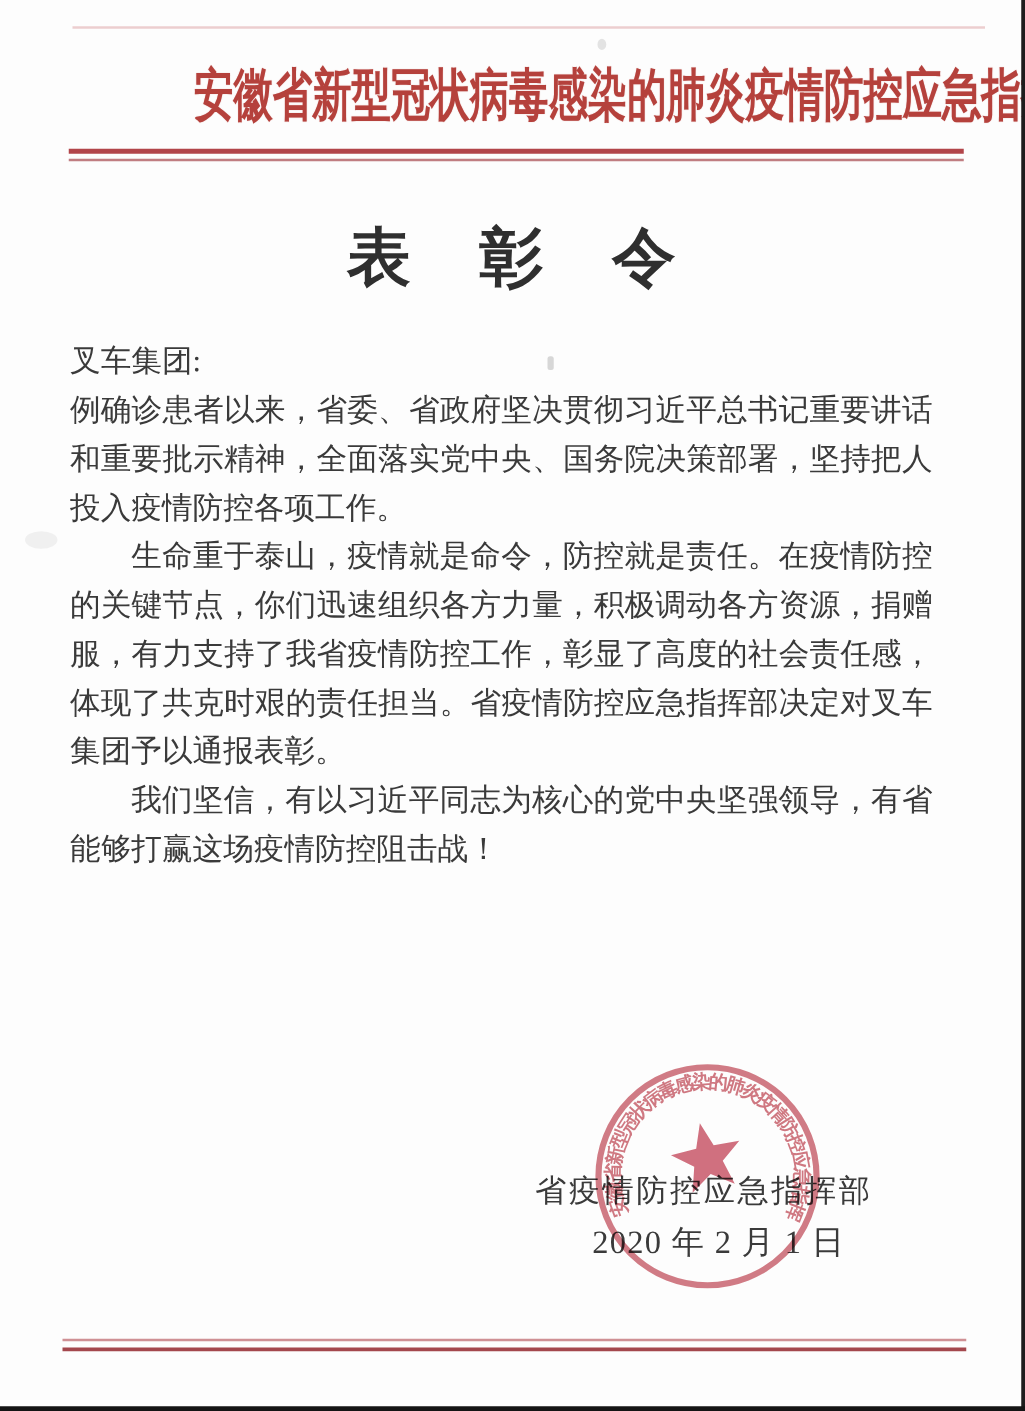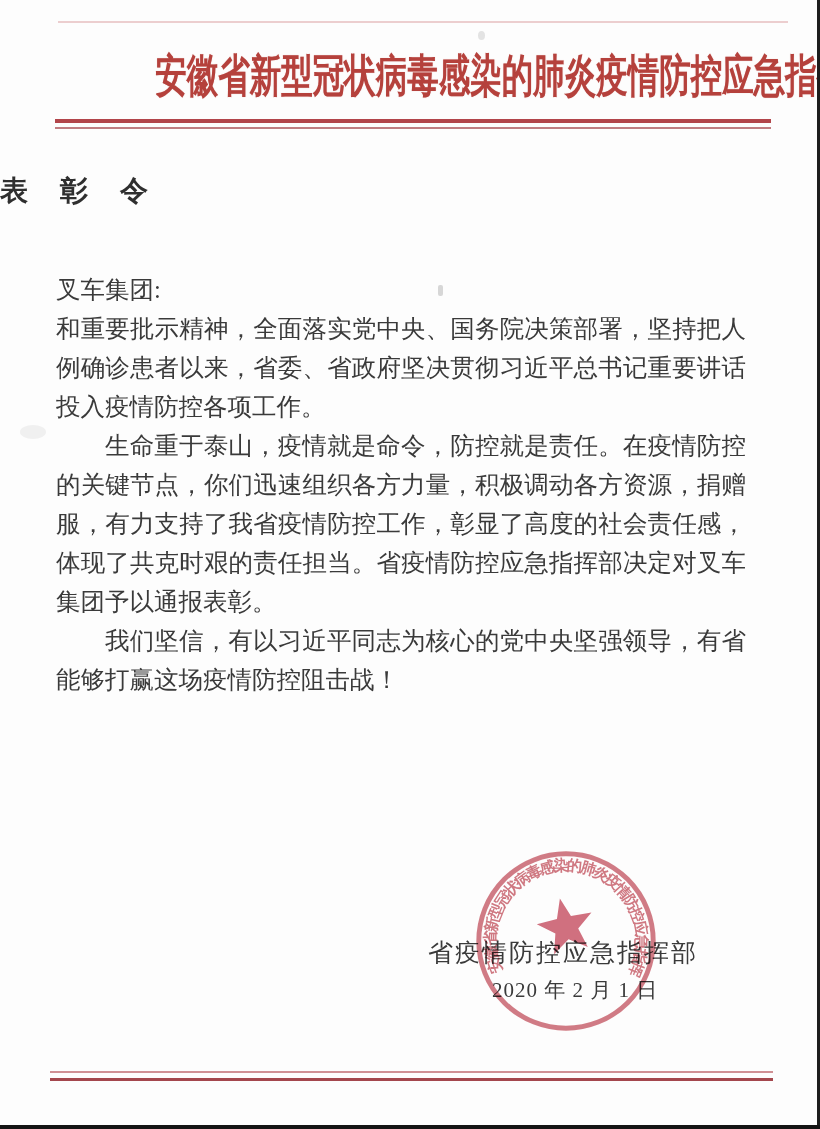--- a/index.html
+++ b/index.html
@@ -16,42 +16,42 @@
   }
   .letterhead .org{
     display:inline-block;font-size:45px;font-weight:bold;color:#b5413c;
     transform:scaleX(0.70);transform-origin:50% 50%;
     text-shadow:0 0 1px rgba(181,65,60,.45);
   }
   .rule-top-1{top:119px;left:55px;width:716px;height:4px;background:#b2454a;}
   .rule-top-2{top:127px;left:55px;width:716px;height:2px;background:#c07d81;}
   
   .doc-title{
-    top:172px;left:0;width:820px;
-    font-size:28px;font-weight:bold;color:#2f2f2f;letter-spacing:2px;
+    top:172px;left:0;width:820px;text-align:center;
+    font-size:51px;font-weight:bold;color:#2f2f2f;letter-spacing:2px;
   }
   
   .body-block{
     top:270px;left:56px;width:690px;
     font-size:24.5px;color:#3a3a3a;
   }
   .line{
     height:39px;line-height:39px;white-space:nowrap;
     text-align:justify;text-align-last:justify;text-justify:inter-character;
   }
   .line.nojust{text-align-last:left;}
   .line.indent{text-indent:2em;}
   
   .sig-org{
     top:936px;right:122px;font-size:25px;color:#3a3a3a;letter-spacing:2px;
     z-index:1;
   }
   .sig-date{
     top:976px;left:452px;width:246px;text-align:center;
-    font-size:21px;color:#3a3a3a;letter-spacing:1px;z-index:1;
+    font-size:26px;color:#3a3a3a;letter-spacing:1px;z-index:1;
   }
   
   .seal{
     top:843px;left:468px;width:196px;height:196px;z-index:2;
     opacity:.84;mix-blend-mode:multiply;
   }
   
   .rule-bot-1{top:1071px;left:50px;width:723px;height:2px;background:#cf9094;}
   .rule-bot-2{top:1078px;left:50px;width:723px;height:3px;background:#a4474d;}
   .edge-right{top:0;left:817px;width:3px;height:1129px;background:#1d1d1d;}
@@ -74,22 +74,22 @@
   <span class="org">安徽省新型冠状病毒感染的肺炎疫情防控应急指挥部</span>
 </div>
 <div class="abs rule-top-1"></div>
 <div class="abs rule-top-2"></div>
 
 <div class="abs doc-title">表　彰　令</div>
 
 <div class="abs body-block">
   <div class="line nojust">叉车集团:</div>
 
+  <div class="line">例确诊患者以来，省委、省政府坚决贯彻习近平总书记重要讲话</div>
   <div class="line">和重要批示精神，全面落实党中央、国务院决策部署，坚持把人</div>
-  <div class="line">例确诊患者以来，省委、省政府坚决贯彻习近平总书记重要讲话</div>
   <div class="line nojust">投入疫情防控各项工作。</div>
 
   <div class="line indent">生命重于泰山，疫情就是命令，防控就是责任。在疫情防控</div>
   <div class="line">的关键节点，你们迅速组织各方力量，积极调动各方资源，捐赠</div>
   <div class="line">服，有力支持了我省疫情防控工作，彰显了高度的社会责任感，</div>
   <div class="line">体现了共克时艰的责任担当。省疫情防控应急指挥部决定对叉车</div>
   <div class="line nojust">集团予以通报表彰。</div>
 
   <div class="line indent">我们坚信，有以习近平同志为核心的党中央坚强领导，有省</div>
   <div class="line nojust">能够打赢这场疫情防控阻击战！</div>

